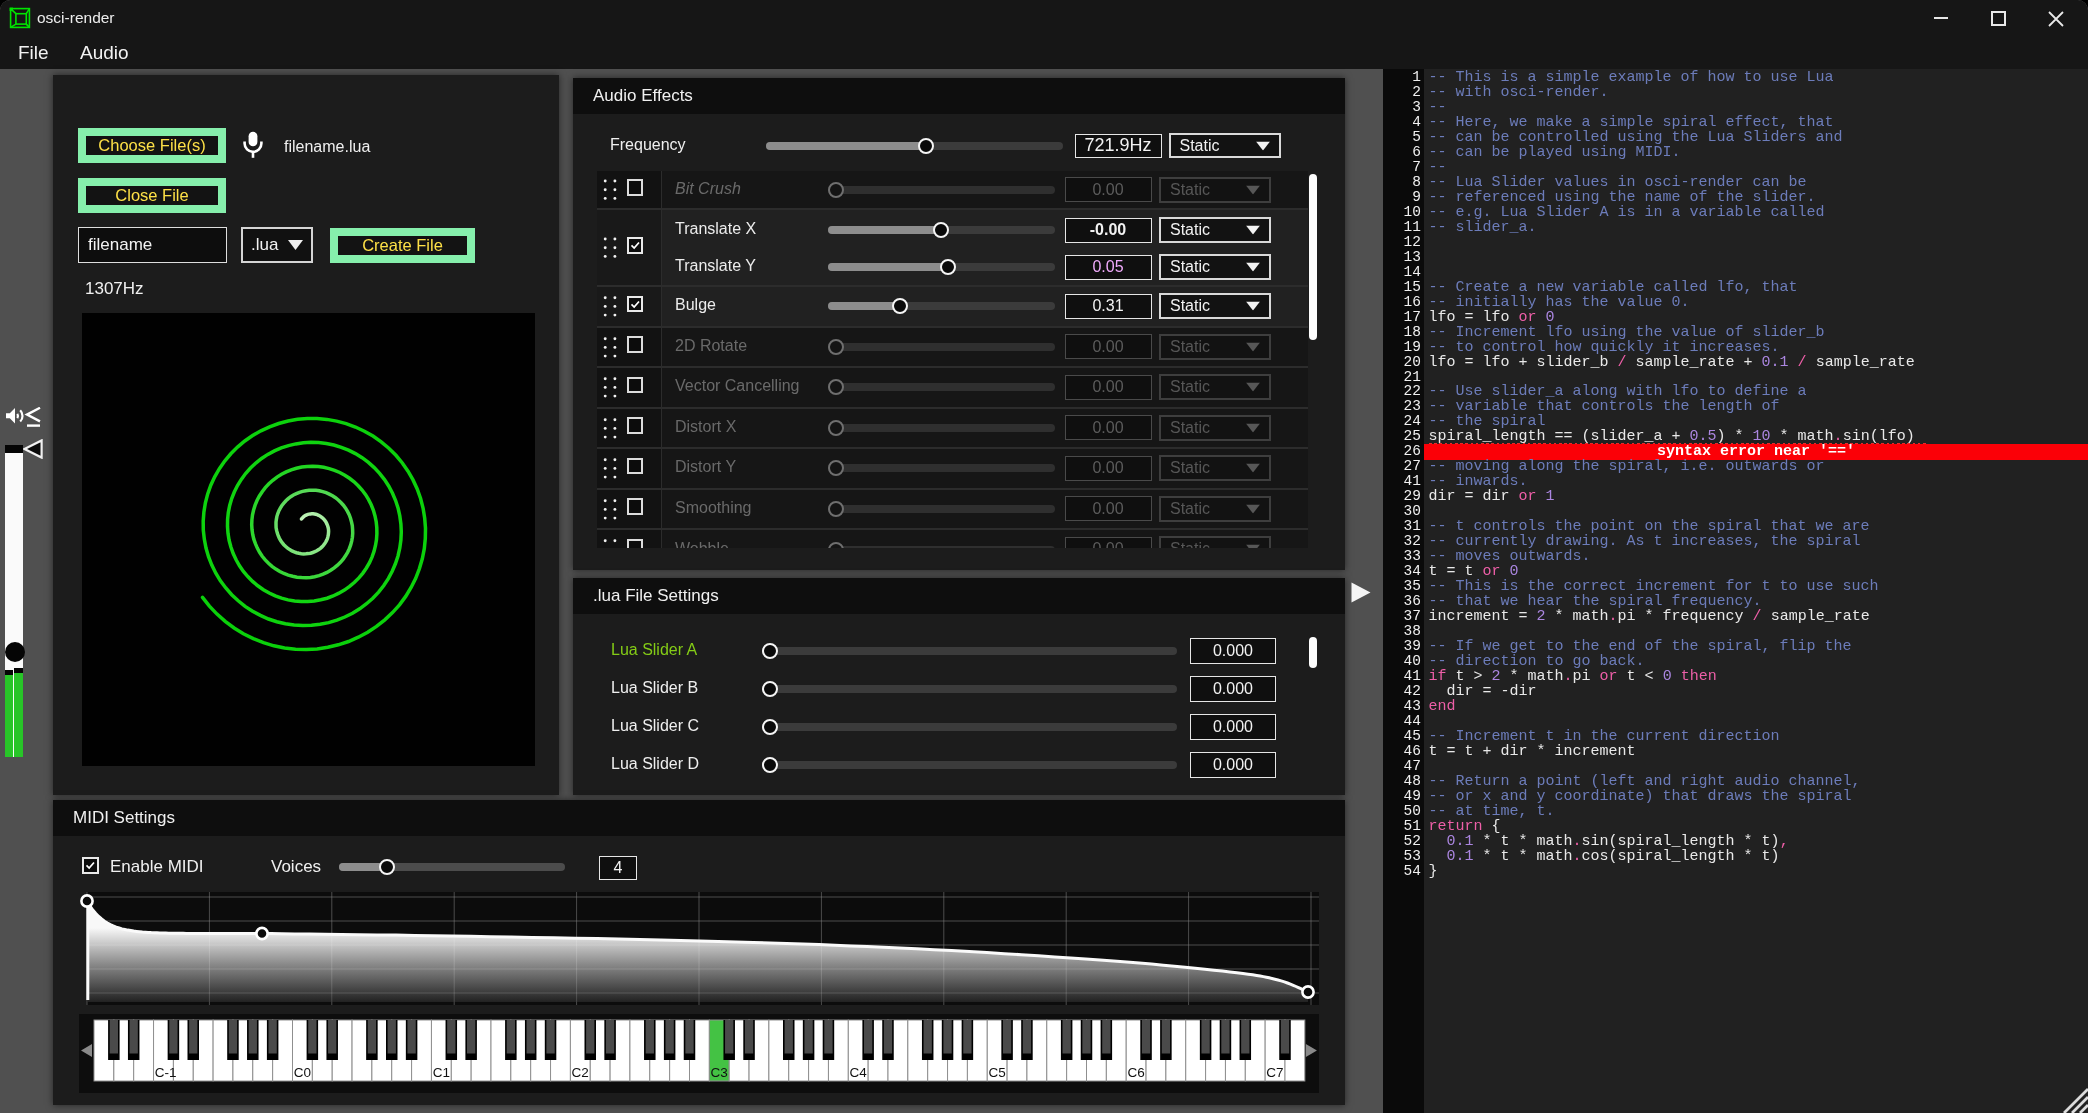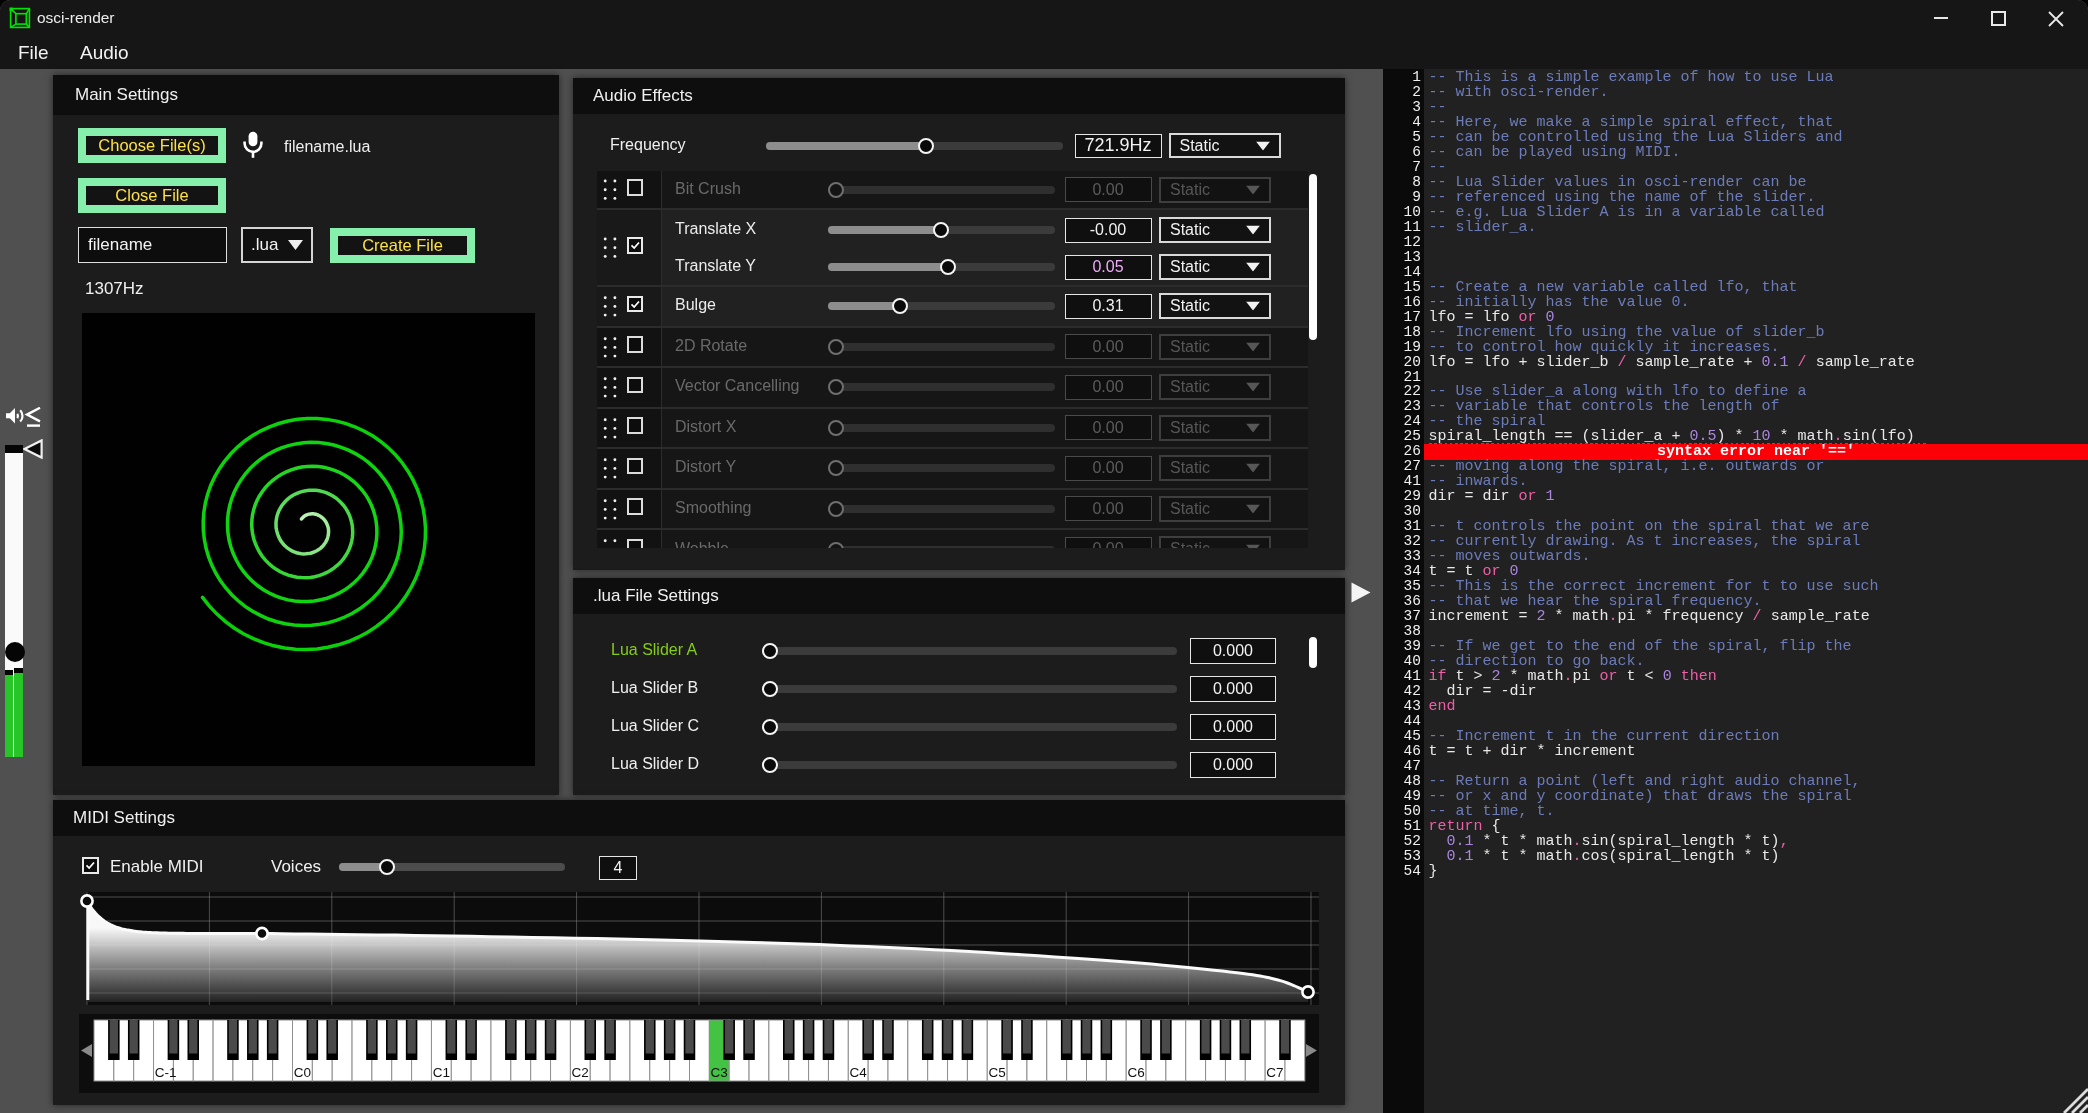--- a/index.html
+++ b/index.html
@@ -175,23 +175,20 @@
 <svg class="abs" style="left:23px;top:439px" width="20" height="20" viewBox="0 0 20 20">
 <polygon points="1.5,10 18.6,1.4 18.6,18.6" fill="#0a0a0a" stroke="#f0f0f0" stroke-width="2.2"></polygon>
   </svg>
 <div class="abs" style="left:5px;top:642px;width:20px;height:20px;border-radius:50%;background:#050505"></div>
 <div class="abs" style="left:5px;top:670px;width:8px;height:5px;background:#050505"></div>
 <div class="abs" style="left:5px;top:675px;width:8px;height:82px;background:#28c528"></div>
 <div class="abs" style="left:14px;top:668px;width:9px;height:4.5px;background:#050505"></div>
 <div class="abs" style="left:14px;top:672.5px;width:9px;height:84.5px;background:#28c528"></div>
 
 <div class="panel" style="left:53px;top:75px;width:506px;height:720px">
-<div class="phead" style="height:40px">
-      <span style="margin-left:22px">Main Settings</span>
-    </div>
 <div class="btn" style="left:25px;top:53px;width:148px;height:35px">Choose File(s)</div>
 <div class="btn" style="left:25px;top:103px;width:148px;height:35px">Close File</div>
 <div class="abs" style="left:231px;top:63px;font-size:16px;color:#efefef">filename.lua</div>
 <div class="abs" style="left:25px;top:152px;width:149px;height:36px;background:#0d0d0d;border:1.6px solid #dedede;color:#f2f2f2;font-size:17px;line-height:33px;padding-left:9px">filename</div>
 <div class="abs" style="left:188px;top:152px;width:72px;height:36px;background:#111;border:2px solid #d5d5d5;color:#f2f2f2;font-size:17px">
 <span style="position:absolute;left:8px;top:50%;transform:translateY(-50%)">.lua</span>
 <svg style="position:absolute;right:8px;top:50%;transform:translateY(-50%)" width="15" height="10">
         <polygon points="0,0 15,0 7.5,10" fill="#f0f0f0"></polygon>
       </svg>
 </div>
@@ -242,21 +239,21 @@
 <div class="abs" style="left:662.0px;top:171.0px;width:646.0px;height:37.4px;background:#161616;"></div>
 <svg class="abs" style="left:597.0px;top:171.0px" width="40" height="37">
         <circle cx="8.2" cy="10.0" r="1.45" fill="#f2f2f2"></circle>
         <circle cx="8.2" cy="18.7" r="1.45" fill="#f2f2f2"></circle>
         <circle cx="8.2" cy="27.4" r="1.45" fill="#f2f2f2"></circle>
         <circle cx="17.9" cy="10.0" r="1.45" fill="#f2f2f2"></circle>
         <circle cx="17.9" cy="18.7" r="1.45" fill="#f2f2f2"></circle>
         <circle cx="17.9" cy="27.4" r="1.45" fill="#f2f2f2"></circle>
       </svg>
 <div class="abs" style="left:626.5px;top:179.2px;width:16.5px;height:16.5px;border:2.4px solid #dcdcdc;background:#0c0c0c;"></div>
-<div class="abs fxlab off" style="left:675px;top:179.7px;">Bit Crush</div>
+<div class="abs fxlab off" style="left:675px;top:179.7px;font-style:italic;">Bit Crush</div>
 <div class="abs" style="left:828px;top:185.7px;width:227px;height:8.0px;border-radius:4.0px;background:#2f2f2f;"></div>
       <div class="abs" style="left:828.0px;top:181.7px;width:16.0px;height:16.0px;border-radius:50%;background:#141414;border:2.4px solid #6f6f6f;"></div>
 <div class="abs" style="left:1064.5px;top:177.2px;width:87px;height:25px;border:1.6px solid #4a4a4a;background:#0f0f0f;color:#5c5c5c;font-size:16px;display:flex;align-items:center;justify-content:center;">0.00</div>
 <div class="abs" style="left:1159px;top:176.7px;width:112px;height:26px;border:2px solid #3e3e3e;background:#121212;color:#575757;font-size:16px;">
         <span style="position:absolute;left:9px;top:50%;transform:translateY(-50%)">Static</span>
         <svg style="position:absolute;right:9px;top:50%;transform:translateY(-50%)" width="14" height="9">
           <polygon points="0,0 14,0 7,9" fill="#575757"></polygon>
         </svg>
       </div>
 <div class="abs" style="left:597.0px;top:210.0px;width:63.5px;height:75.4px;background:#191919;"></div>
@@ -271,21 +268,21 @@
       </svg>
 <div class="abs" style="left:626.5px;top:237.2px;width:16.5px;height:16.5px;border:2.4px solid #e9e9e9;background:#0c0c0c;">
         <svg width="100%" height="100%" viewBox="0 0 16 16" style="display:block">
           <path d="M3.2,8.3 L6.6,11.6 L12.8,4.4" fill="none" stroke="#fff" stroke-width="2.2"></path>
         </svg>
       </div>
 <div class="abs fxlab on" style="left:675px;top:220.2px;">Translate X</div>
 <div class="abs" style="left:828px;top:226.2px;width:227px;height:8.0px;border-radius:4.0px;background:#3b3b3b;"></div>
       <div class="abs" style="left:828px;top:226.2px;width:113px;height:8.0px;border-radius:4.0px;background:#8d8d8d;"></div>
       <div class="abs" style="left:933.0px;top:222.2px;width:16.0px;height:16.0px;border-radius:50%;background:#0a0a0a;border:2.4px solid #f5f5f5;"></div>
-<div class="abs" style="left:1064.5px;top:217.7px;width:87px;height:25px;border:1.6px solid #e6e6e6;background:#0f0f0f;color:#f2f2f2;font-size:16px;display:flex;align-items:center;justify-content:center;">-0.00</div>
+<div class="abs" style="left:1064.5px;top:217.7px;width:87px;height:25px;border:1.6px solid #e6e6e6;background:#0f0f0f;color:#f2f2f2;font-size:16px;display:flex;align-items:center;justify-content:center;font-weight:bold;">-0.00</div>
 <div class="abs" style="left:1159px;top:217.2px;width:112px;height:26px;border:2px solid #d9d9d9;background:#121212;color:#f2f2f2;font-size:16px;">
         <span style="position:absolute;left:9px;top:50%;transform:translateY(-50%)">Static</span>
         <svg style="position:absolute;right:9px;top:50%;transform:translateY(-50%)" width="14" height="9">
           <polygon points="0,0 14,0 7,9" fill="#f2f2f2"></polygon>
         </svg>
       </div>
 <div class="abs fxlab on" style="left:675px;top:257.3px;">Translate Y</div>
 <div class="abs" style="left:828px;top:263.3px;width:227px;height:8.0px;border-radius:4.0px;background:#3b3b3b;"></div>
       <div class="abs" style="left:828px;top:263.3px;width:120px;height:8.0px;border-radius:4.0px;background:#8d8d8d;"></div>
       <div class="abs" style="left:940.0px;top:259.3px;width:16.0px;height:16.0px;border-radius:50%;background:#0a0a0a;border:2.4px solid #f5f5f5;"></div>

